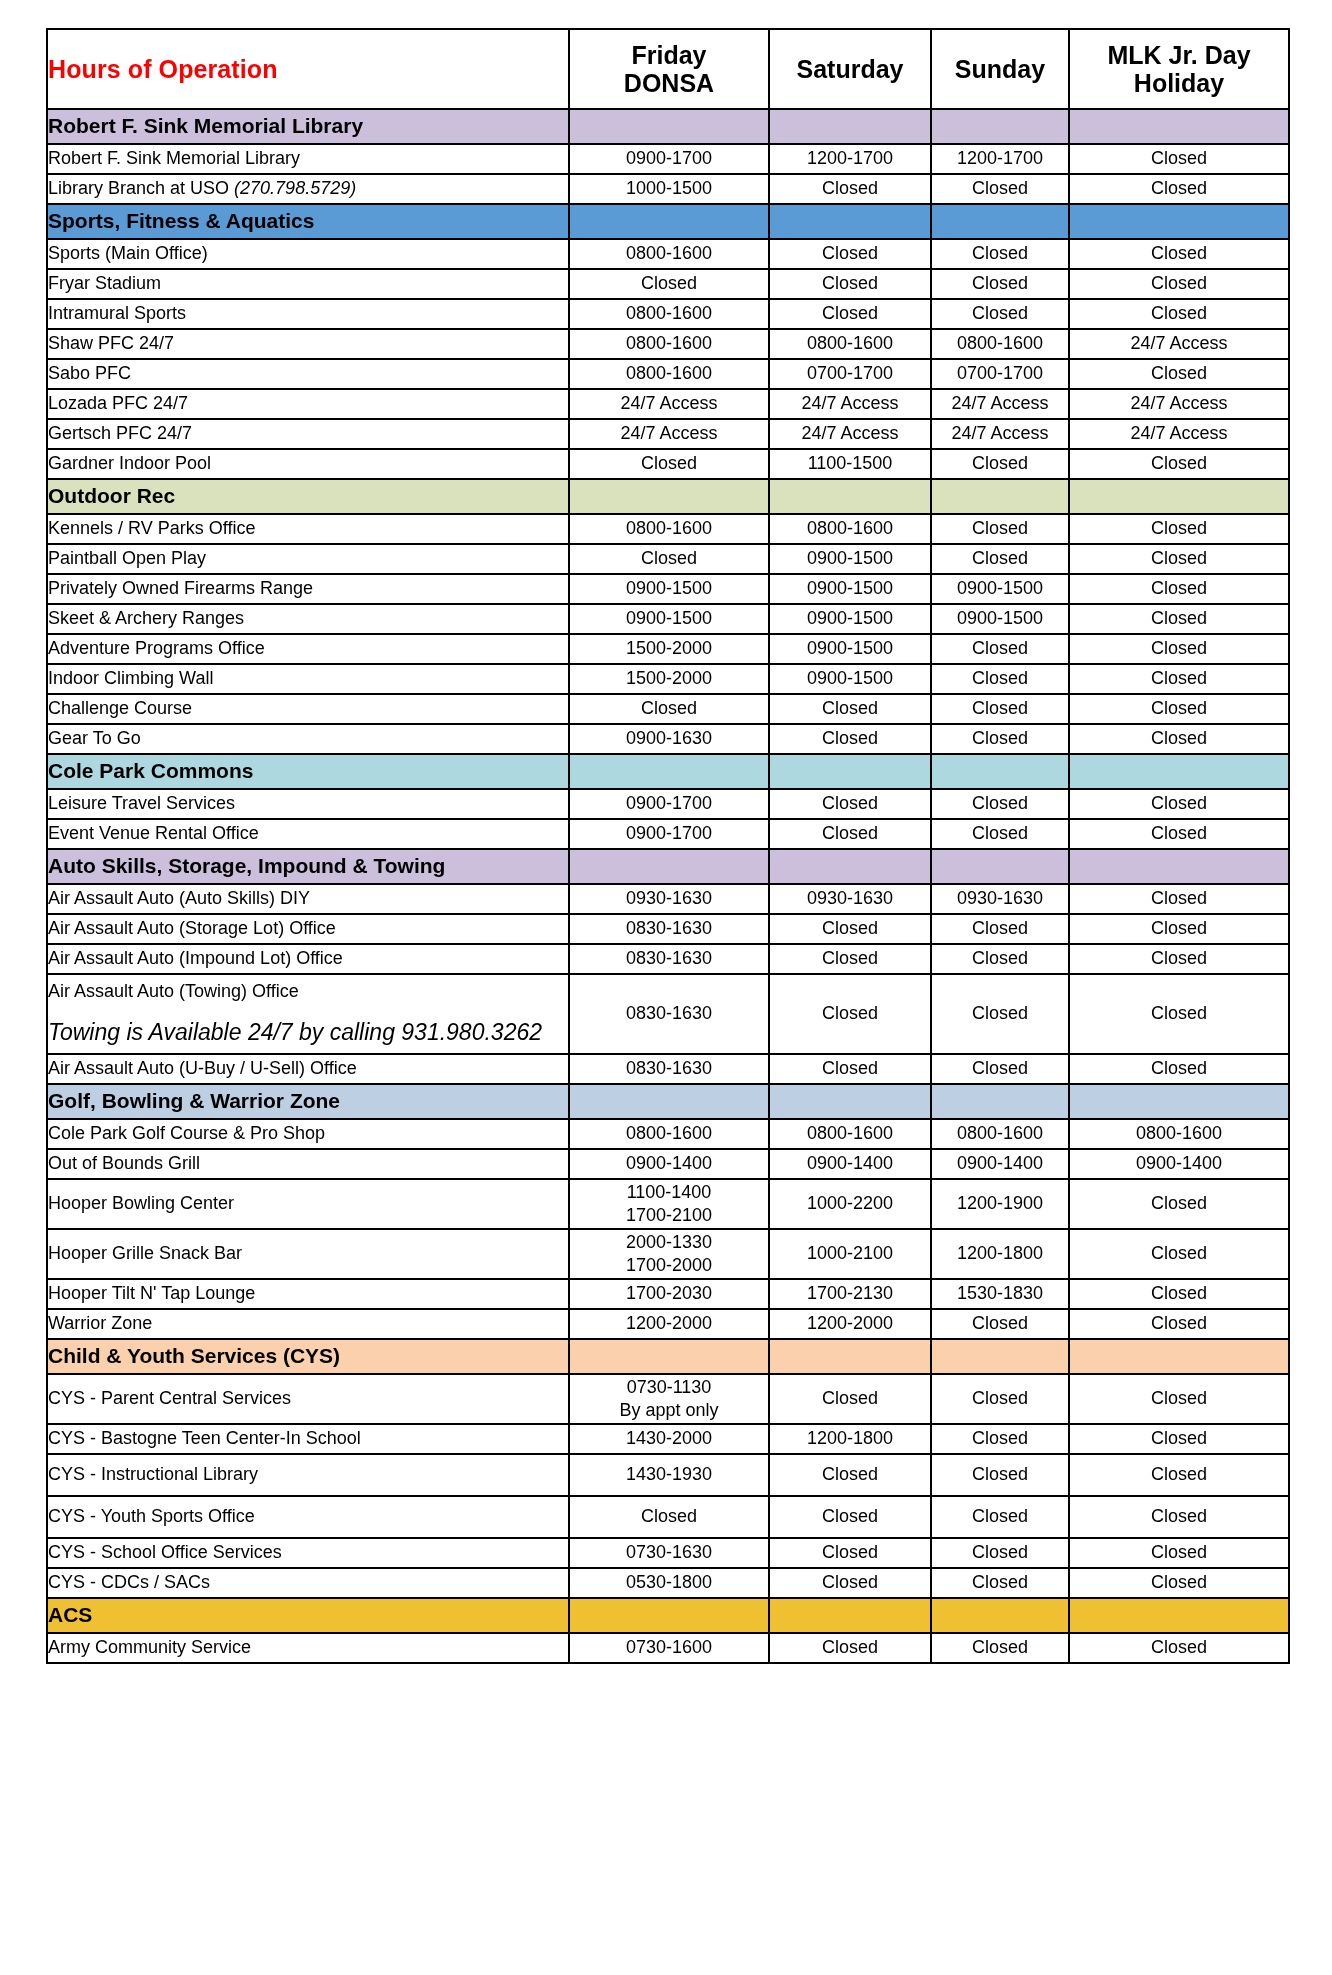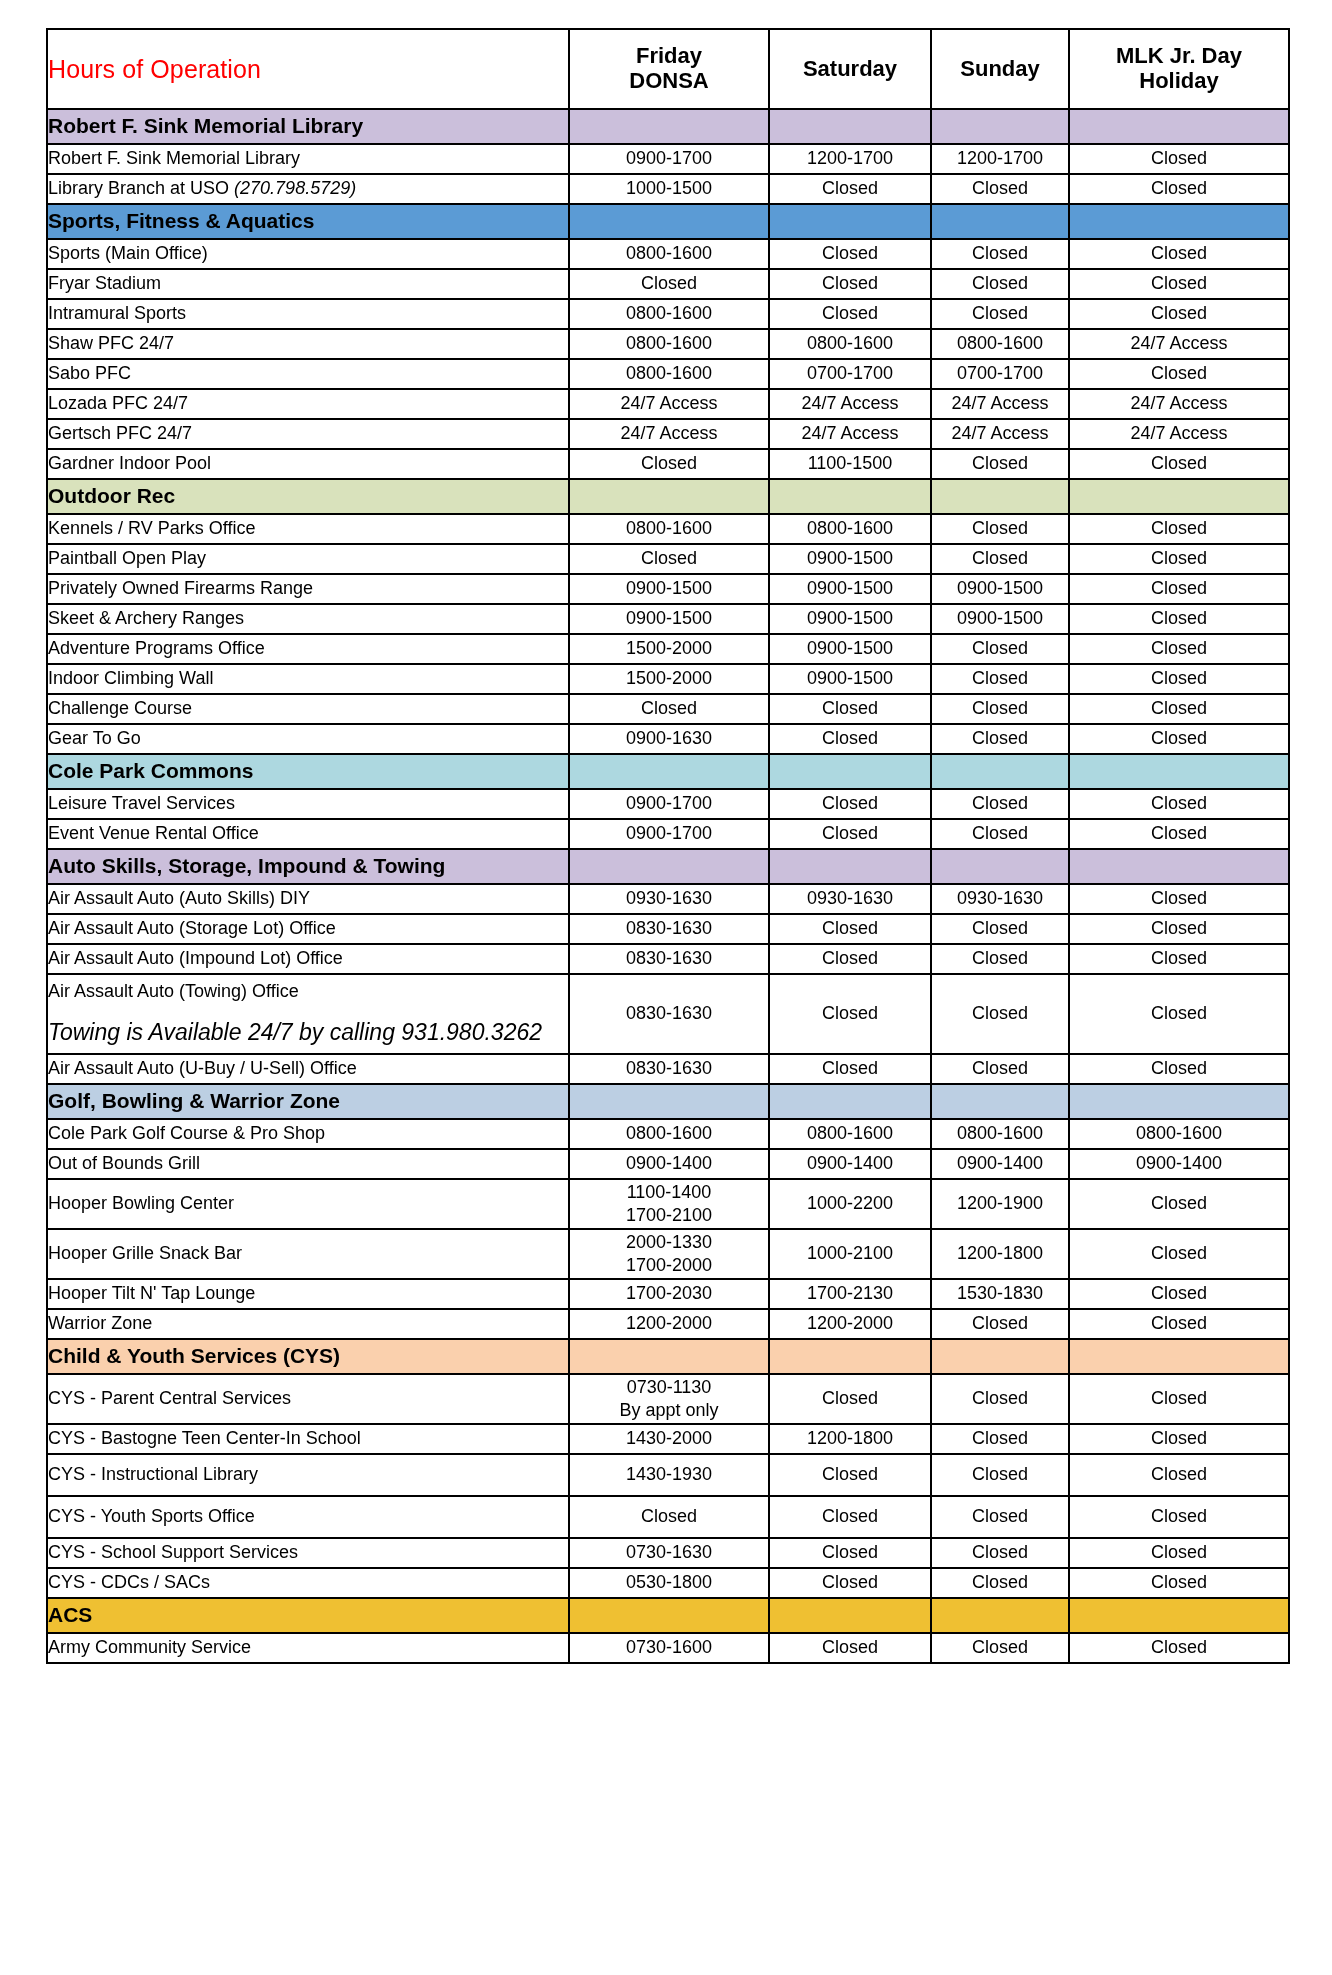--- a/index.html
+++ b/index.html
@@ -7,22 +7,22 @@
   .page{position:relative;width:1332px;height:1975px;box-sizing:border-box;padding:28px 40px 0 46px;}
   table.hoo{border-collapse:collapse;width:1242px;table-layout:fixed;}
   table.hoo td{border:2px solid #000;padding:0;vertical-align:middle;background:#fff;}
   col.c0{width:522px;}
   col.c1{width:200px;}
   col.c2{width:162px;}
   col.c3{width:138px;}
   col.c4{width:220px;}
 
   
-  .hdr-title{font-size:25px;font-weight:normal;color:#FF0000;padding:8px 10px 8px 10px;text-align:left;height:78px;letter-spacing:0.1px;}
-  .hdr-day{font-size:22px;font-weight:bold;color:#000;text-align:center;line-height:1.12;padding:6px 4px;}
+  .hdr-title{font-size:25px;font-weight:bold;color:#FF0000;padding:8px 10px 8px 10px;text-align:left;height:78px;letter-spacing:0.1px;}
+  .hdr-day{font-size:25px;font-weight:bold;color:#000;text-align:center;line-height:1.12;padding:6px 4px;}
 
   
   tr.section td{height:33px;}
   .sec-label{font-size:21px;font-weight:bold;color:#000;text-align:left;padding:1px 0 3px 8px;line-height:1.05;}
 
   
   .item-name{font-size:18px;color:#000;text-align:left;padding:5px 6px 5px 8px;line-height:1.2;}
   .item-name .sub{display:block;font-style:italic;font-size:23px;line-height:1.25;margin-top:16px;}
   .val{font-size:18px;color:#000;text-align:center;padding:5px 3px;line-height:1.28;white-space:pre-line;}
   tr.item td{height:28px;}
@@ -352,21 +352,21 @@
           <td class="val">Closed</td>
         </tr>
         <tr class="item semi">
           <td class="item-name">CYS - Youth Sports Office</td>
           <td class="val">Closed</td>
           <td class="val">Closed</td>
           <td class="val">Closed</td>
           <td class="val">Closed</td>
         </tr>
         <tr class="item item">
-          <td class="item-name">CYS - School Support Services</td>
+          <td class="item-name">CYS - School Office Services</td>
           <td class="val">0730-1630</td>
           <td class="val">Closed</td>
           <td class="val">Closed</td>
           <td class="val">Closed</td>
         </tr>
         <tr class="item item">
           <td class="item-name">CYS - CDCs / SACs</td>
           <td class="val">0530-1800</td>
           <td class="val">Closed</td>
           <td class="val">Closed</td>

